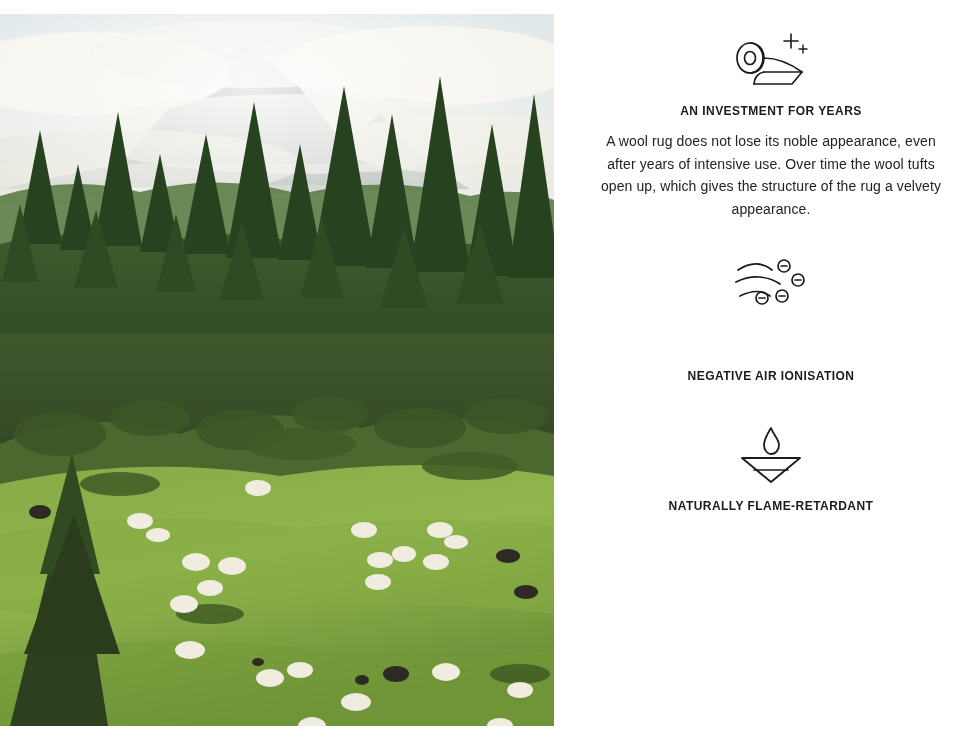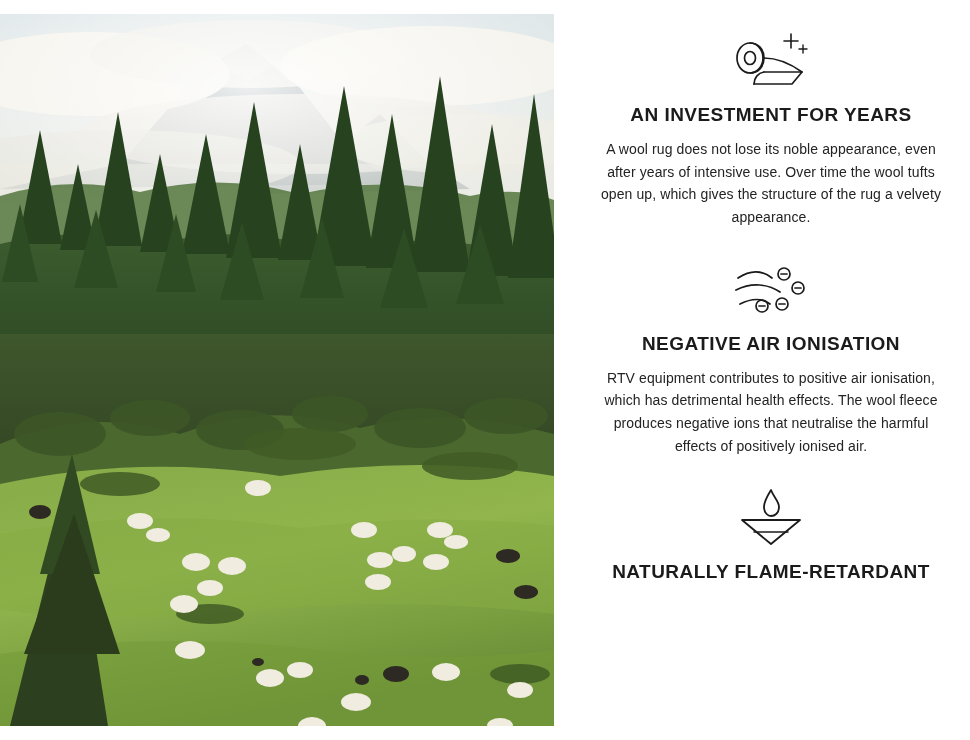--- a/index.html
+++ b/index.html
@@ -50,35 +50,35 @@
 
   .icon-wrap {
     height: 78px;
     display: flex;
     align-items: center;
     justify-content: center;
   }
   .icon-wrap svg { display: block; }
 
   .feature-title {
-    font-size: 19px;
+    font-size: 12px;
     font-weight: bold;
     letter-spacing: 0.45px;
     color: #1b1b1b;
     margin: 4px 0 12px 0;
   }
   .feature-text {
     font-size: 14px;
     line-height: 1.62;
     color: #232323;
     letter-spacing: 0.1px;
     max-width: 352px;
   }
   .f1 { margin-top: 2px; }
-  .f2 { margin-top: 26px; }
+  .f2 { margin-top: 26px; gap: 44px; }
   .f3 { margin-top: 26px; justify-content: center; }
 </style>
 </head>
 <body>
 
 <div class="page">
 
   <div class="photo">
     <svg width="554" height="712" viewBox="0 0 554 712" xmlns="http://www.w3.org/2000/svg" aria-hidden="true">
       <defs>
@@ -248,21 +248,20 @@
           <path d="M53 16 L59 16"></path>
           <circle cx="70" cy="30" r="6"></circle>
           <path d="M67 30 L73 30"></path>
           <circle cx="54" cy="46" r="6"></circle>
           <path d="M51 46 L57 46"></path>
           <circle cx="34" cy="48" r="6"></circle>
           <path d="M31 48 L37 48"></path>
         </svg>
       </div>
       <div class="feature-title">NEGATIVE AIR IONISATION</div>
-      <div class="feature-text">RTV equipment contributes to positive air ionisation, which has detrimental health effects. The wool fleece produces negative ions that neutralise the harmful effects of positively ionised air.</div>
     </div>
 
     <div class="feature f3">
       <div class="icon-wrap">
         <svg width="82" height="64" viewBox="0 0 82 64" fill="none" stroke="#1b1b1b" stroke-width="1.8" stroke-linecap="round" stroke-linejoin="round" xmlns="http://www.w3.org/2000/svg" aria-hidden="true">
 
           <path d="M41 4 C36 12 34 16 34 21 C34 27 38 30 41 30 C45 30 49 27 49 21 C49 15 44 12 41 4 Z"></path>
 
           <path d="M12 34 L70 34 L41 58 Z"></path>
           <path d="M24 46 L58 46" stroke-width="1.5"></path>

